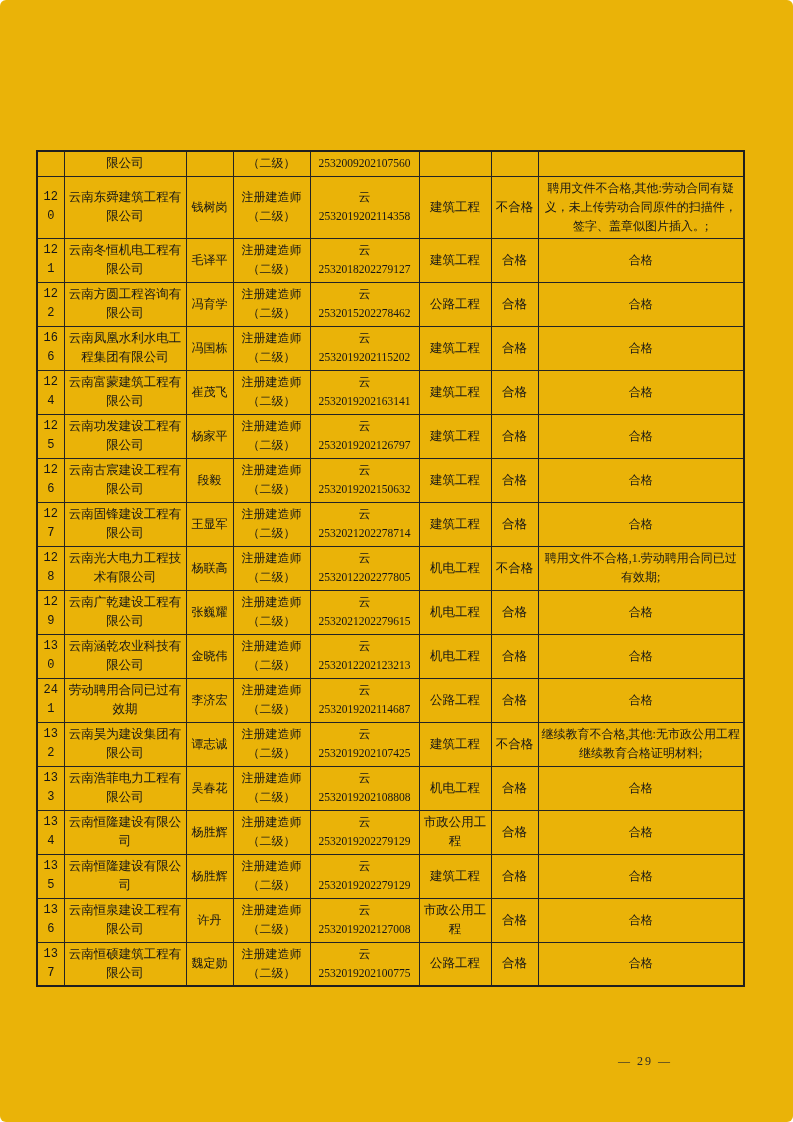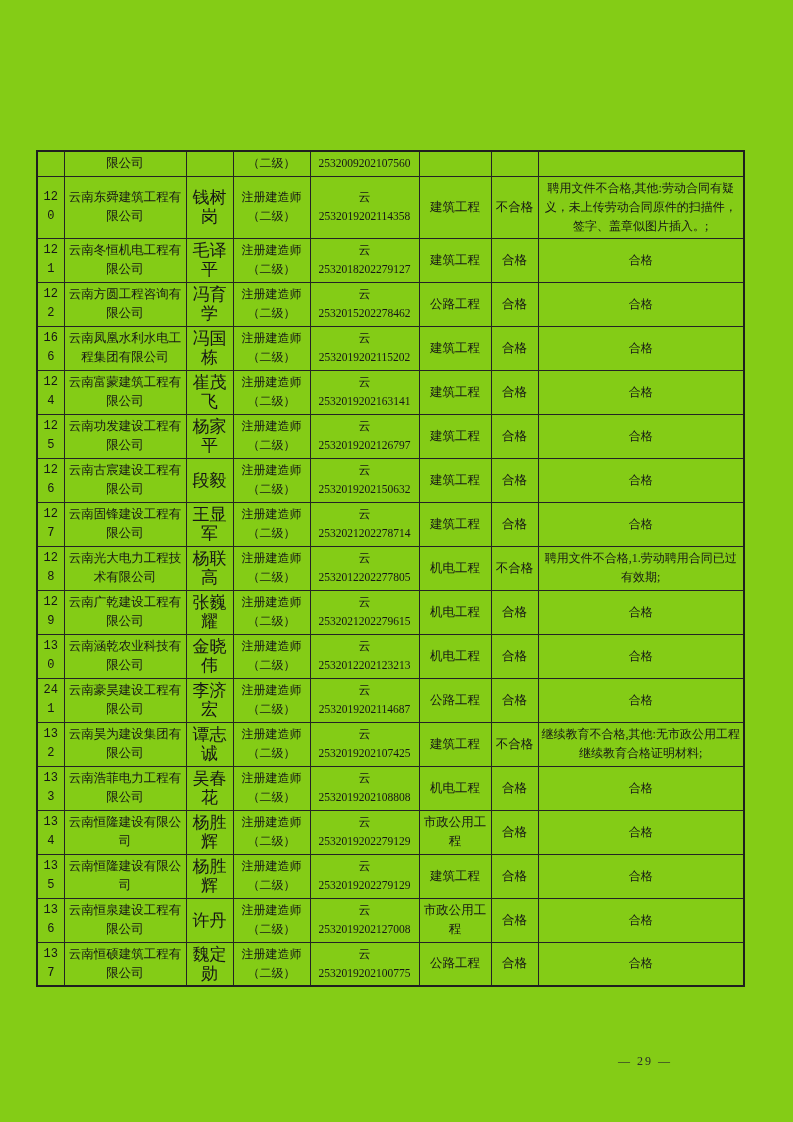--- a/index.html
+++ b/index.html
@@ -5,22 +5,23 @@
   html, body {
     margin: 0; padding: 0;
     width: 793px; height: 1122px;
     background: #ffffff;
     font-family: "Liberation Serif", "DejaVu Serif", serif;
     color: #161616;
   }
   .page {
     position: relative;
     width: 793px; height: 1122px;
-    background: #84cc16;
+    background: #eab308;
     overflow: hidden;
+    border-radius: 6px;
   }
   table.doc-table {
     position: absolute;
     left: 36px; top: 150px;
     width: 707px;
     border-collapse: collapse;
     table-layout: fixed;
     border: 2px solid #1f1f1f;
   }
   table.doc-table td {
@@ -29,21 +30,21 @@
     text-align: center;
     padding: 2px 3px;
     line-height: 19px;
     overflow: hidden;
     word-break: break-all;
   }
   tr.data-row { height: 44px; }
   tr.partial-row { height: 25px; }
   .cell-no     { font-size: 12px; font-family: Liberation Mono, monospace; }
   .cell-company{ font-size: 12.5px; }
-  .cell-person { font-size: 17px; }
+  .cell-person { font-size: 12px; }
   .cell-reg    { font-size: 12px; margin-top: 8px; }
   .cell-cert   { font-size: 12px; margin-left: 46px; }
   .cert-number { font-size: 11.5px; letter-spacing: 0px; }
   .cell-major  { font-size: 12.5px; }
   .cell-result { font-size: 12.5px; }
   .cell-remark { font-size: 12px; }
   .page-number {
     position: absolute;
     left: 585px; top: 1054px;
     width: 120px;
@@ -405,21 +406,21 @@
     </td>
     <td class="cell-remark">
       <div class="hide-if-empty">合格</div>
     </td>
   </tr>
         <tr class="data-row">
     <td class="cell-no">
       <div class="hide-if-empty">241</div>
     </td>
     <td class="cell-company">
-      <div class="hide-if-empty">云南豪昊建设工程有限公司</div>
+      <div class="hide-if-empty">劳动聘用合同已过有效期</div>
     </td>
     <td class="cell-person">
       <div class="hide-if-empty">李济宏</div>
     </td>
     <td class="cell-reg">
       <div class="hide-if-empty">注册建造师</div>
       <div class="hide-if-empty">（二级）</div>
     </td>
     <td class="cell-cert">
       <div class="hide-if-empty">云</div>

